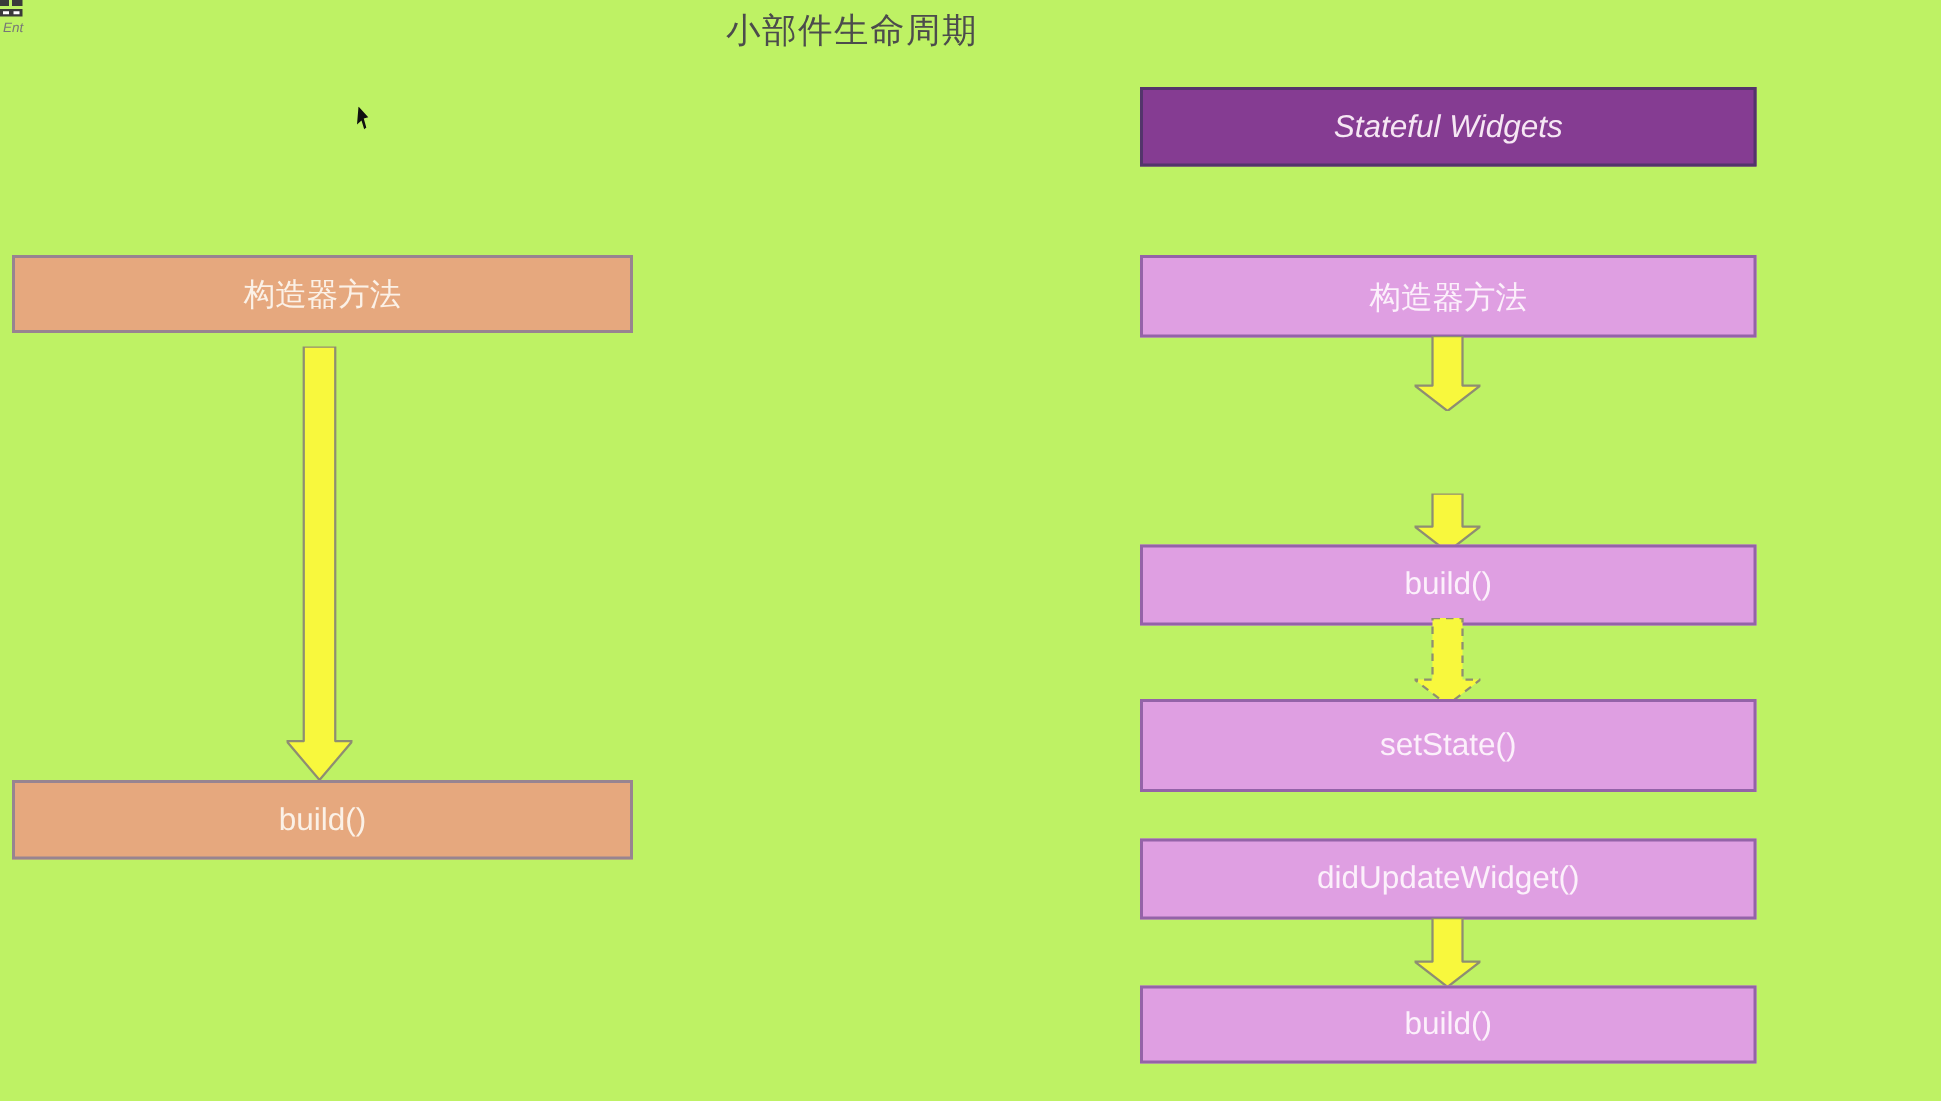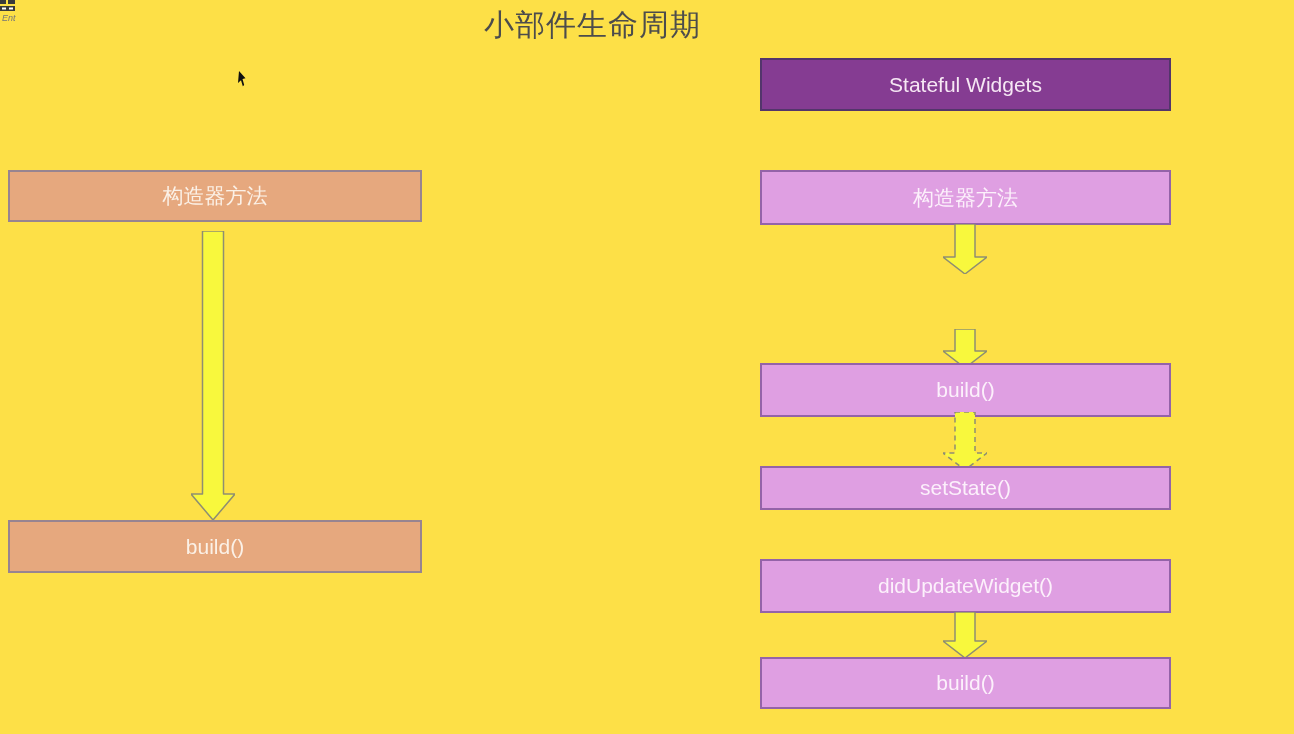--- a/index.html
+++ b/index.html
@@ -5,28 +5,28 @@
   html, body { margin: 0; padding: 0; }
   body {
     width: 1294px; height: 734px;
     background: #ffffff;
     font-family: "Liberation Sans", sans-serif;
     overflow: hidden;
   }
   .canvas {
     position: relative;
     width: 1294px; height: 734px;
-    background: #fde047;
+    background: #bef264;
   }
 
   
   .title {
     position: absolute;
     left: 484px; top: 5px;
-    font-size: 30px;
+    font-size: 23px;
     color: #4c4c4c;
     letter-spacing: 1px;
   }
 
   
   .watermark { position: absolute; left: 0; top: 0; width: 30px; height: 28px; }
   .wm-glyph { position: absolute; left: 0; top: 0; }
   .wm-text {
     position: absolute; left: 2px; top: 13px;
     font-size: 9px; font-style: italic; color: #777;
@@ -97,40 +97,40 @@
   <div class="cursor-artifact"></div>
 
   <div class="box col-left box-salmon" style="top:170px; height:52px;">构造器方法</div>
 
   <svg class="arrow" style="left:191px; top:231px;" width="44" height="289" viewBox="0 0 44 289">
     <polygon points="11.5,0 32.5,0 32.5,263 44,263 22,289 0,263 11.5,263" fill="#f8f83d" stroke="#8e8e72" stroke-width="1.5" stroke-linejoin="round"></polygon>
   </svg>
 
   <div class="box col-left box-salmon" style="top:520px; height:53px;">build()</div>
 
-  <div class="box col-right hdr-purple" style="top:58px; height:53px;">Stateful Widgets</div>
+  <div class="box col-right hdr-purple" style="top:58px; height:53px;font-style:italic;">Stateful Widgets</div>
 
   <div class="box col-right box-pink" style="top:170px; height:55px;">构造器方法</div>
 
   <svg class="arrow" style="left:943px; top:224px;" width="44" height="50" viewBox="0 0 44 50">
     <polygon points="12,0 32,0 32,33 44,33 22,50 0,33 12,33" fill="#f8f83d" stroke="#8e8e72" stroke-width="1.5" stroke-linejoin="round"></polygon>
   </svg>
 
 
   <svg class="arrow" style="left:943px; top:329px;" width="44" height="39" viewBox="0 0 44 39">
     <polygon points="12,0 32,0 32,22 44,22 22,39 0,22 12,22" fill="#f8f83d" stroke="#8e8e72" stroke-width="1.5" stroke-linejoin="round"></polygon>
   </svg>
 
   <div class="box col-right box-pink" style="top:363px; height:54px;">build()</div>
 
   <svg class="arrow" style="left:943px; top:412px;" width="44" height="58" viewBox="0 0 44 58">
     <polygon points="12,0 32,0 32,41 44,41 22,58 0,41 12,41" fill="#f8f83d" stroke="#8e8e72" stroke-width="1.5" stroke-linejoin="round" stroke-dasharray="5 4"></polygon>
   </svg>
 
-  <div class="box col-right box-pink" style="top:466px; height:44px;">setState()</div>
+  <div class="box col-right box-pink" style="top:466px; height:62px;">setState()</div>
 
   <div class="box col-right box-pink" style="top:559px; height:54px;">didUpdateWidget()</div>
 
   <svg class="arrow" style="left:943px; top:612px;" width="44" height="46" viewBox="0 0 44 46">
     <polygon points="12,0 32,0 32,29 44,29 22,46 0,29 12,29" fill="#f8f83d" stroke="#8e8e72" stroke-width="1.5" stroke-linejoin="round"></polygon>
   </svg>
 
   <div class="box col-right box-pink" style="top:657px; height:52px;">build()</div>
 
 </div>

